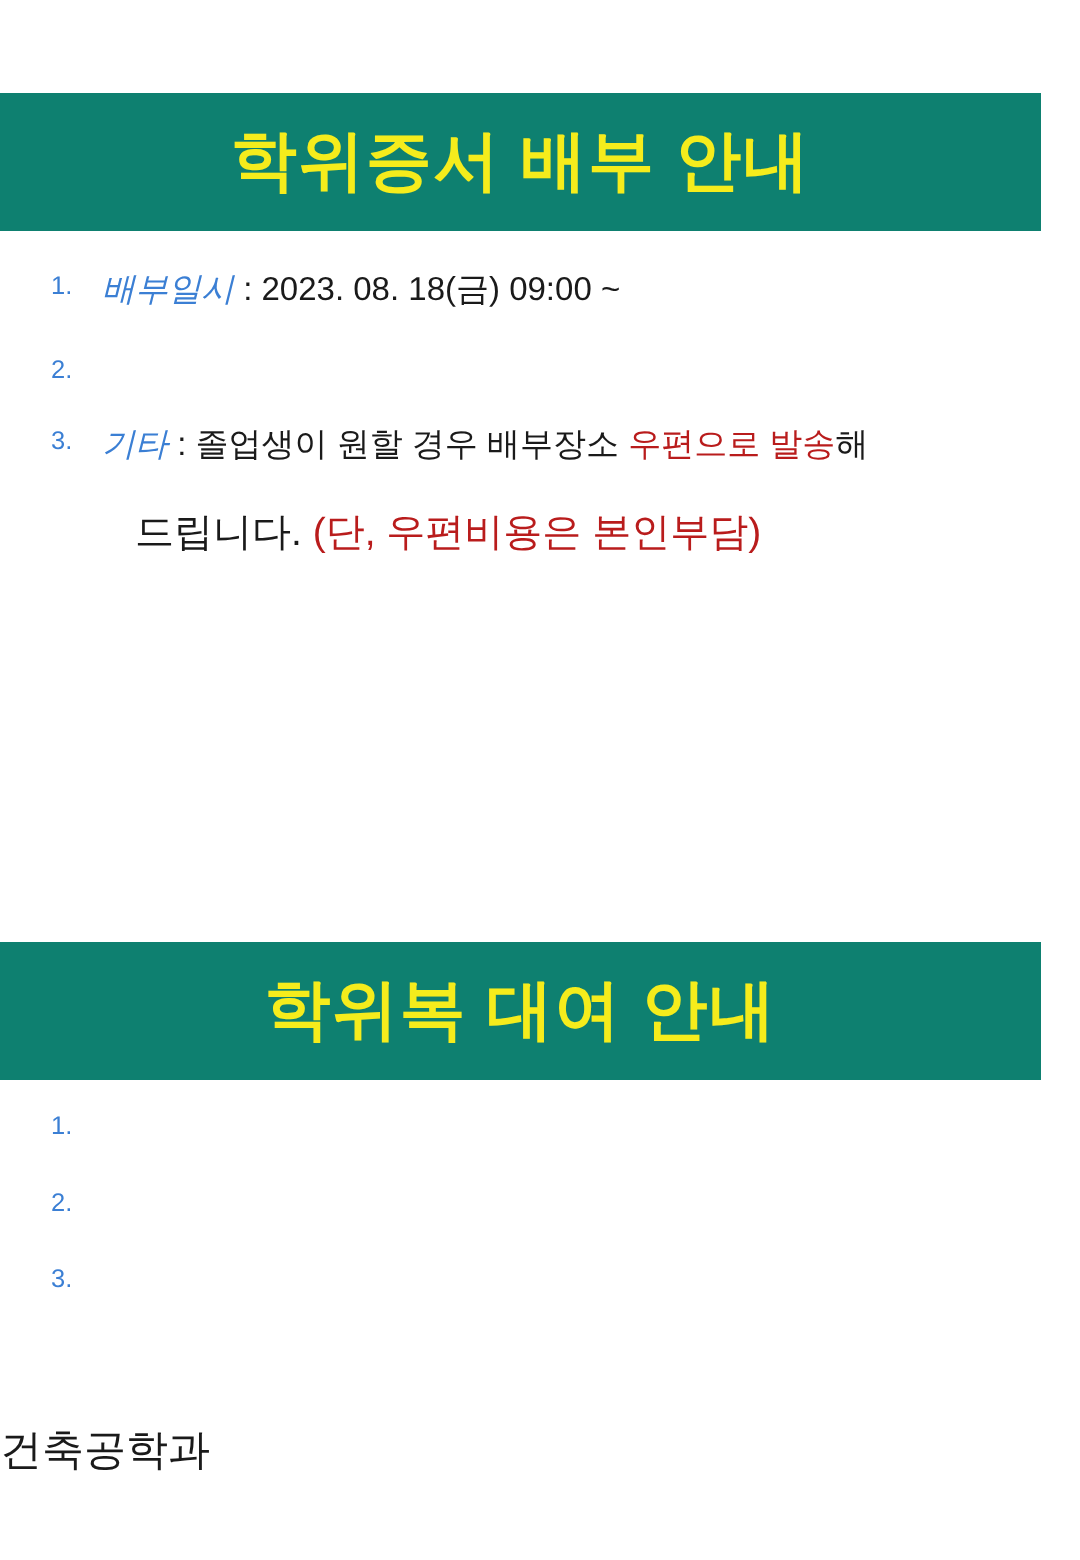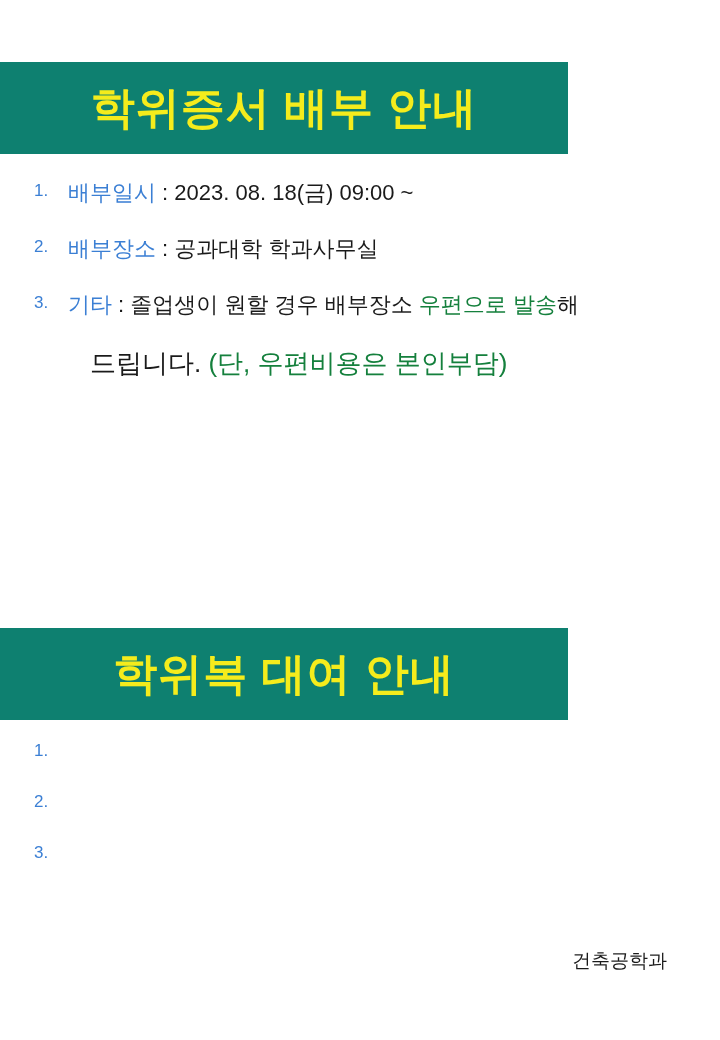--- a/index.html
+++ b/index.html
@@ -15,21 +15,21 @@
   }
   .page {
     position: relative;
     width: 720px;
     height: 1040px;
     background: #ffffff;
   }
 
   
   .banner {
-    width: 568px;
+    width: 694px;
     background: #0e8070;
     display: flex;
     align-items: center;
     justify-content: center;
   }
   .banner-title {
     color: #f5ec1c;
     font-size: 44px;
     font-weight: bold;
     letter-spacing: 1px;
@@ -76,41 +76,42 @@
     padding-top: 5px;
     text-align: left;
   }
   .body-text {
     font-size: 22px;
     color: #1a1a1a;
     line-height: 1.55;
   }
   .label {
     color: #3b7fd4;
+    font-style: italic;
   }
   .sep {
     color: #1a1a1a;
   }
   .red {
-    color: #15803d;
+    color: #b91c1c;
   }
   .cont-line {
     font-size: 26px;
     color: #1a1a1a;
     margin: 14px 0 0 56px;
     line-height: 1.5;
   }
 
   #footer-note {
     position: absolute;
     left: 0;
     top: 948px;
     width: 667px;
-    text-align: right;
-    font-size: 19px;
+    text-align: left;
+    font-size: 28px;
     color: #1a1a1a;
   }
 </style>
 </head>
 <body>
 
 <div class="page">
 
   <div class="banner" id="banner-1">
     <div class="banner-title">학위증서 배부 안내</div>
@@ -120,23 +121,20 @@
 
     <div class="item">
       <div class="num">1.</div>
       <div class="body-text">
         <span class="label">배부일시</span><span class="sep"> : </span><span>2023. 08. 18(금) 09:00 ~</span>
       </div>
     </div>
 
     <div class="item">
       <div class="num">2.</div>
-      <div class="body-text">
-        <span class="label">배부장소</span><span class="sep"> : </span><span>공과대학 학과사무실</span>
-      </div>
     </div>
 
     <div class="item">
       <div class="num">3.</div>
       <div class="body-text">
         <span class="label">기타</span><span class="sep"> : </span><span>졸업생이 원할 경우 배부장소 </span><span class="red">우편으로 발송</span><span>해</span>
       </div>
     </div>
 
     <div class="cont-line">

